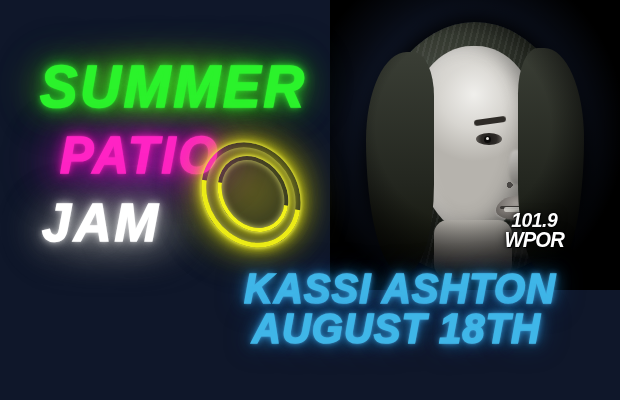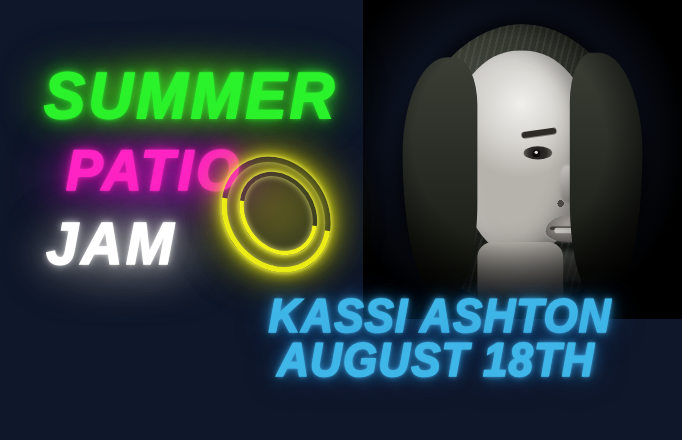--- a/index.html
+++ b/index.html
@@ -239,17 +239,21 @@
 
   <div class="neon summer">SUMMER</div>
   <div class="neon patio">PATIO</div>
   <div class="neon jam">JAM</div>
 
   <div class="moon">
     <div class="arc outer"></div>
     <div class="arc inner"></div>
   </div>
 
+  <div class="logo">
+    <span class="freq">101.9</span>
+    <span class="calls">WPOR</span>
+  </div>
 
   <div class="neon artist">KASSI ASHTON</div>
   <div class="neon dateline">AUGUST 18TH</div>
 
 </div>
 
 </body></html>

